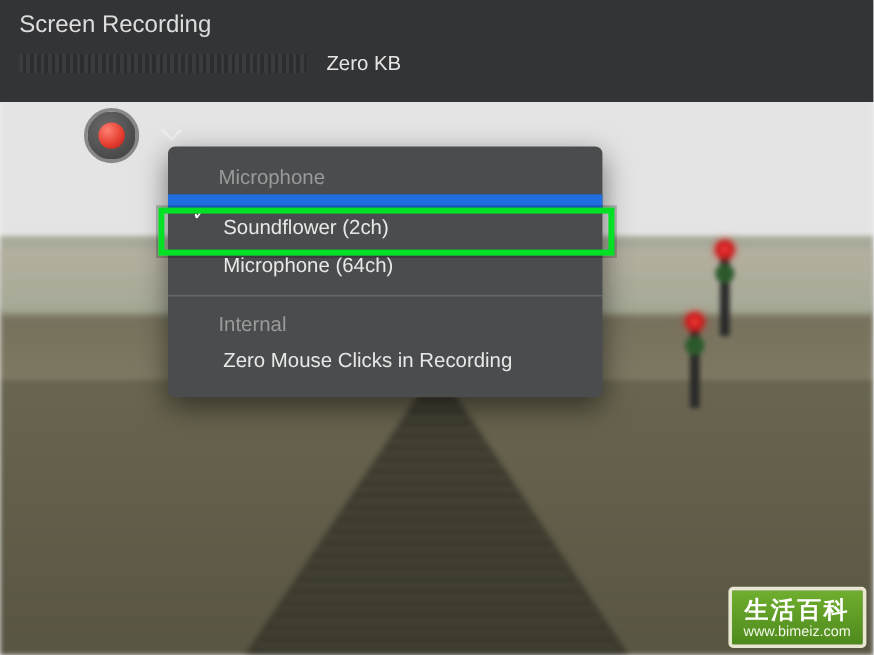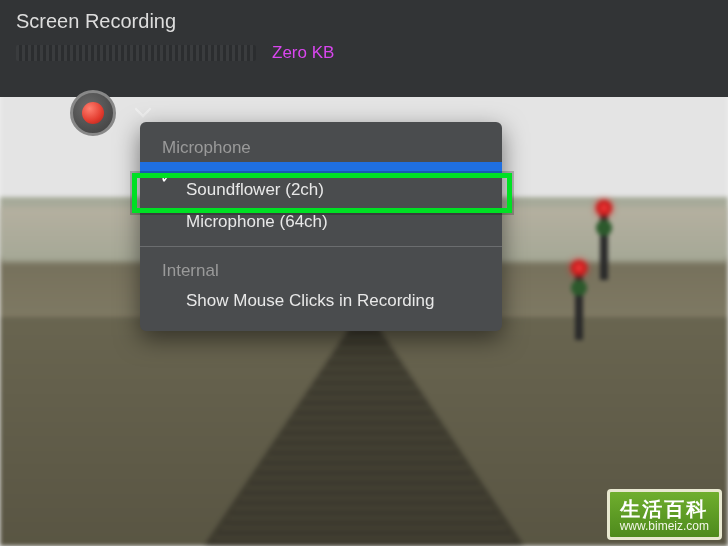--- a/index.html
+++ b/index.html
@@ -40,34 +40,34 @@
     }
     .signal { position:absolute; width:8px; height:70px; background:#2b2b2b; }
     .signal.s1 { right:120px; top:210px; }
     .signal.s2 { right:145px; top:270px; }
     .signal .light { position:absolute; width:16px; height:16px; border-radius:50%; left:-4px;}
     .signal .light.red { background: radial-gradient(circle,#ff4040,#b00000); top:-10px; box-shadow:0 0 6px #ff3030;}
     .signal .light.green { background:#2e5e2e; top:10px;}
 
     
     .top-toolbar {
-      position: absolute; top: 0; left: 0; right: 0; height: 97px;
+      position: absolute; top: 0; left: 0; right: 0; height: 85px;
       background: rgba(40,42,44,0.95);
       padding: 10px 16px;
       color: #eaeaea;
     }
     .title { font-size: 20px; font-weight: 400; color: #ddd; margin-bottom: 10px;}
     .meter-row { display:flex; align-items:center; gap:16px;}
     .audio-meter {
       width: 240px; height: 16px;
       background: repeating-linear-gradient(to right,
         #3a3c3e 0 3px, #2b2d2f 3px 6px);
       border-radius:2px;
     }
-    .file-size { font-size: 17px; color: #d946ef; }
+    .file-size { font-size: 17px; color: #e5e5e5; }
 
     
     .record-row {
       position: absolute; top: 90px; left: 70px;
       display:flex; align-items:center; gap:18px;
     }
     .record-btn {
       width: 46px; height: 46px; border-radius: 50%;
       background: radial-gradient(circle at 40% 35%, #6a6a6a, #3c3c3c);
       border: 3px solid #888; display:flex; align-items:center; justify-content:center;
@@ -82,21 +82,21 @@
     .dropdown {
       position: absolute; top: 122px; left: 140px; width: 362px;
       background: #4a4c4e;
       border-radius: 6px;
       box-shadow: 0 8px 24px rgba(0,0,0,0.5);
       padding: 10px 0 14px;
       color: #e8e8e8;
       font-size: 17px;
     }
     .dropdown .section-label {
-      color: #9a9a9a; padding: 6px 22px 4px; font-size:17px;
+      color: #9a9a9a; padding: 6px 22px 4px; font-size:17px;margin-left:20px;
     }
     .dropdown .item {
       padding: 6px 22px 6px 46px; position: relative; cursor:pointer;
       white-space: nowrap;
     }
     .dropdown .item.selected {
       background: #1f6fe0; color: #fff;
     }
     .dropdown .item .check {
       position:absolute; left:20px; top:6px; font-size:16px;
@@ -166,21 +166,21 @@
     <span>Soundflower (2ch)</span>
   </div>
   <div class="item">
     <span>Microphone (64ch)</span>
   </div>
 
   <div class="divider"></div>
 
   <div class="section-label">Internal</div>
   <div class="item">
-    <span>Show Mouse Clicks in Recording</span>
+    <span>Zero Mouse Clicks in Recording</span>
   </div>
 </div>
 
 <div class="highlight-box" style="top:173px; left:132px; width:380px; height:40px;"></div>
 
 <div class="watermark">
   <div class="cn">生活百科</div>
   <div class="url">www.bimeiz.com</div>
 </div>
 

